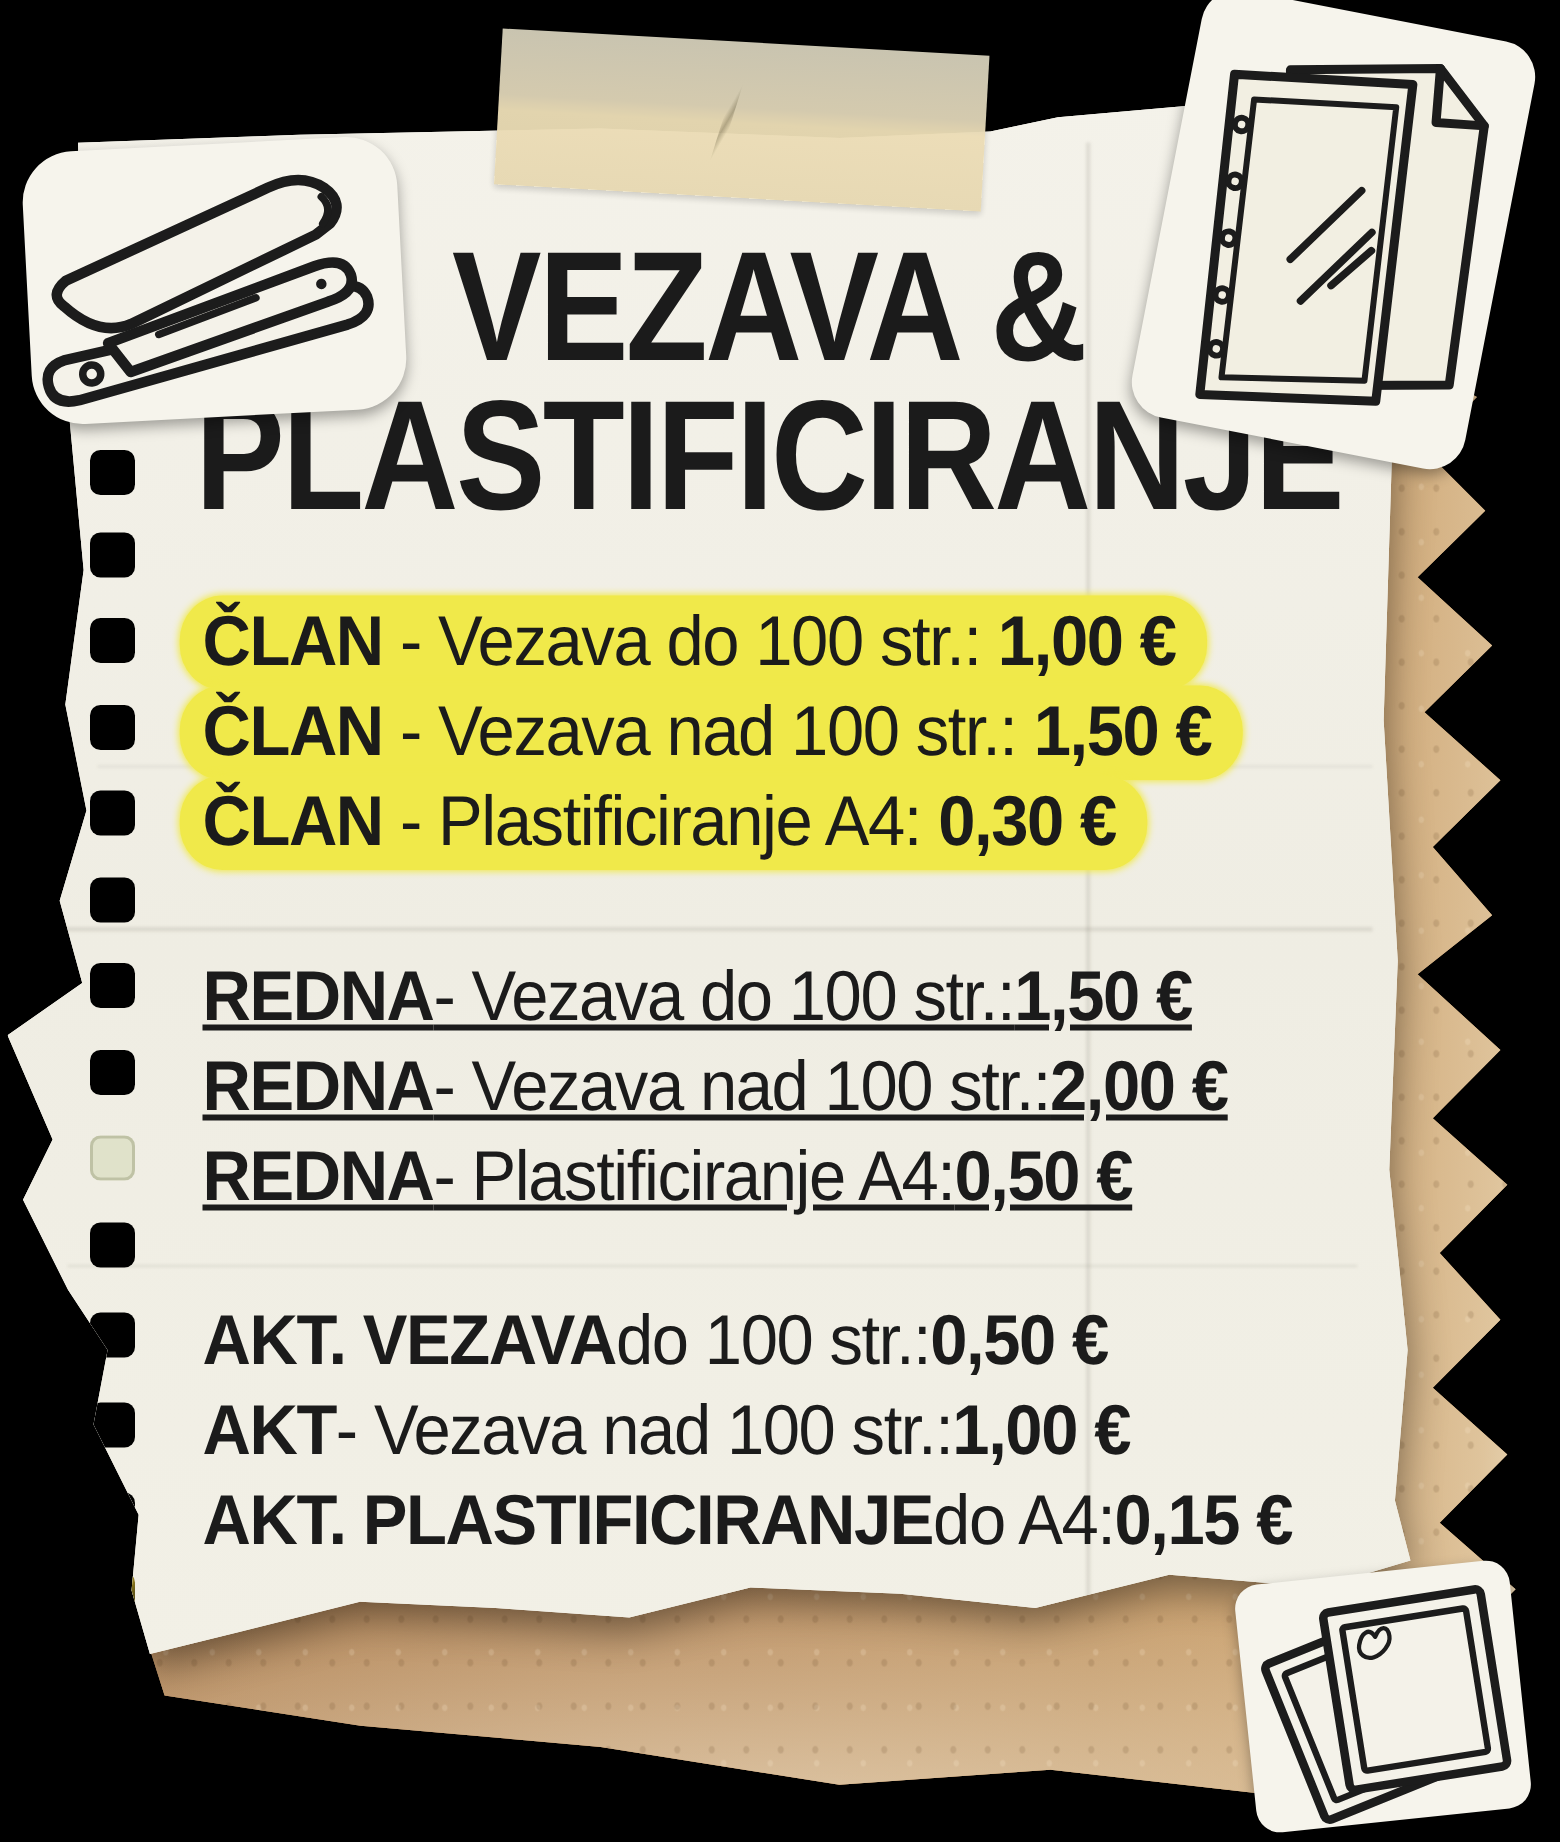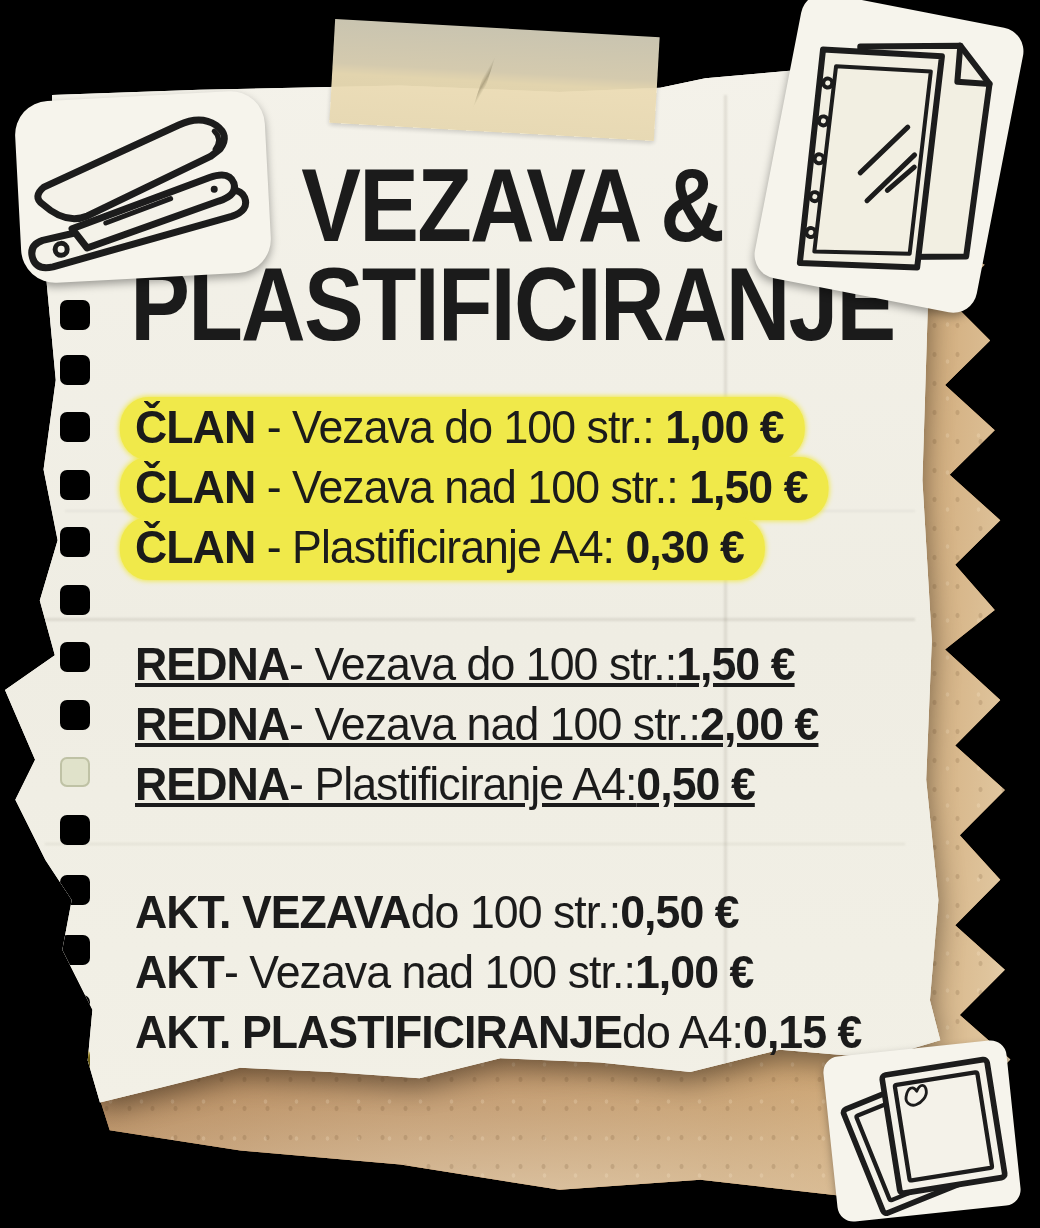--- a/index.html
+++ b/index.html
@@ -61,21 +61,21 @@
   .sticker-cards{left:830px;top:1048px;width:184px;height:166px;border-radius:16px;transform:rotate(-6deg);}
 
   
   .text-layer{position:absolute;left:0;top:0;width:100%;height:100%;z-index:5;}
   .title{position:absolute;left:55px;top:156px;width:915px;text-align:center;
     font-weight:700;font-size:104px;line-height:99px;letter-spacing:-2px;white-space:nowrap;}
   .title span{display:inline-block;transform:scaleX(.86);transform-origin:50% 50%;}
   .section{position:absolute;left:135px;}
   .section-clan{top:374px;margin-top:24px;}
   .section-redna{top:633px;text-decoration:underline;}
-  .section-akt{top:881px;}
+  .section-akt{top:862px;}
   .row{height:60px;display:flex;align-items:center;white-space:nowrap;
     font-size:47px;letter-spacing:-1px;transform:scaleX(.95);transform-origin:0 50%;}
   .row .lbl,.row .price{font-weight:700;}
   .row .desc{font-weight:400;}
   .pill{display:inline-block;background:var(--highlight,#f0e94a);border-radius:30px;
     padding:2px 22px 6px 16px;margin-left:-16px;box-shadow:0 0 5px 1px var(--highlight,#f0e94a);}
 </style>
 </head>
 <body>
 

